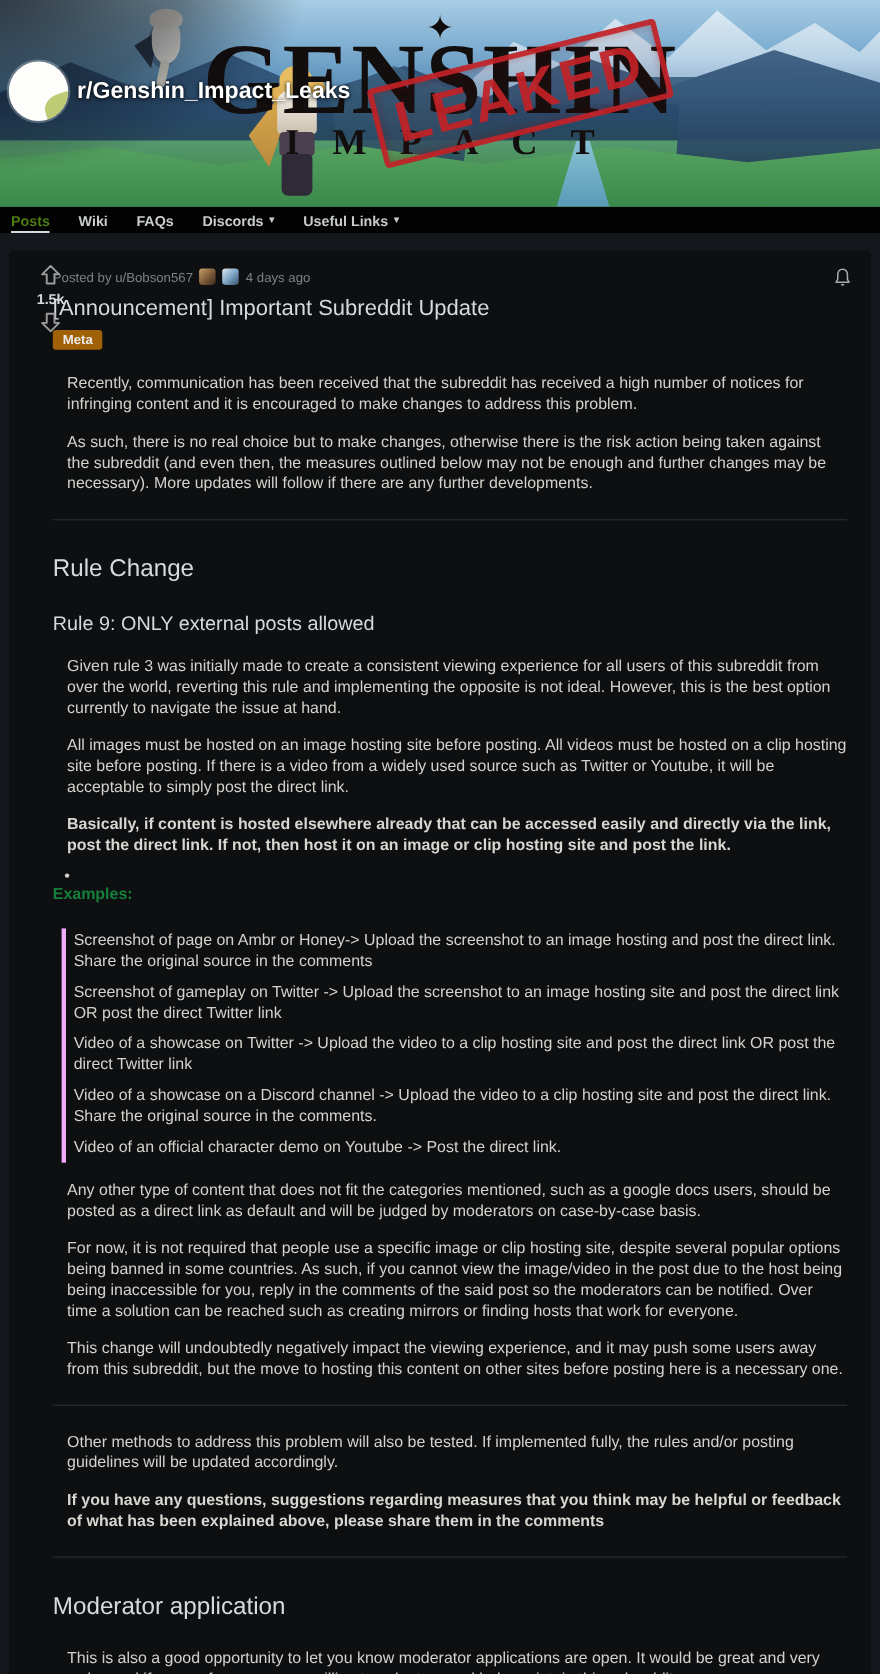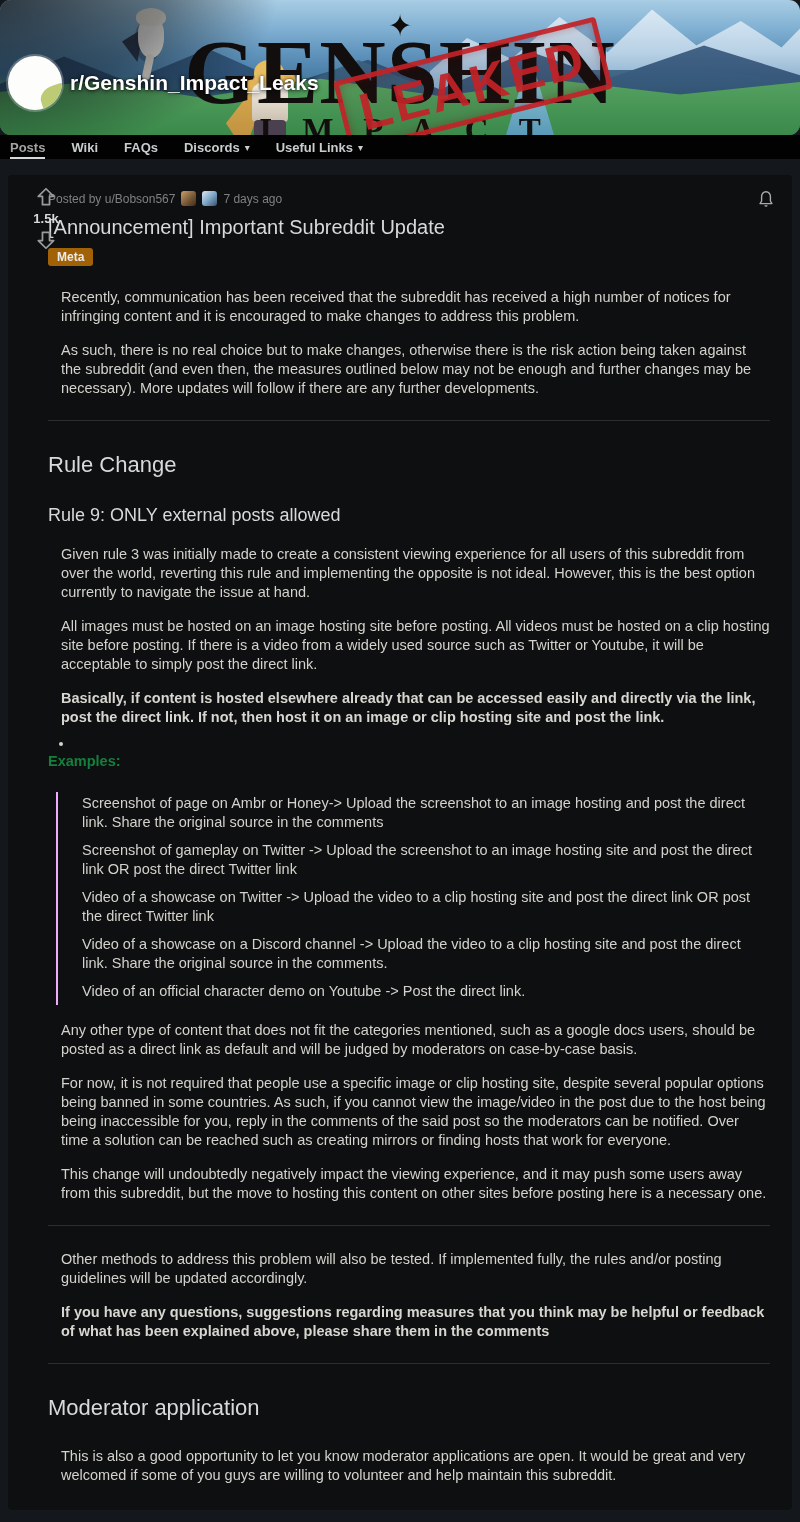--- a/index.html
+++ b/index.html
@@ -5,23 +5,22 @@
   * { margin:0; padding:0; box-sizing:border-box; }
   html,body { width:800px; }
   body {
     width:800px; height:1522px; overflow:hidden;
     background:#14181d;
     font-family:"Liberation Sans","DejaVu Sans",sans-serif;
     color:#d7dadc;
   }
 
   
-  .banner { position:relative; width:800px; height:135px; overflow:hidden;
+  .banner { position:relative; width:800px; height:188px; overflow:hidden;
     background:linear-gradient(180deg,#a8cde4 0%,#7fafd2 22%,#5f93bb 40%,#4a7fa8 55%,#559970 68%,#4a9058 80%,#3e8a4e 100%);
-    border-radius:11px;
   }
   .mtn { position:absolute; }
   .mtn-snow { left:430px; top:0; width:370px; height:95px;
     background:linear-gradient(180deg,#e9f2f8 0%,#c2d8ea 55%,#7fa6c6 100%);
     clip-path:polygon(0 75%,10% 40%,22% 62%,35% 18%,48% 55%,60% 10%,72% 48%,84% 22%,95% 50%,100% 30%,100% 100%,0 100%);
     opacity:.9;
   }
   .mtn-far { left:0; top:18px; width:800px; height:110px;
     background:linear-gradient(180deg,#31567c 0%,#27476a 60%,#203a57 100%);
     clip-path:polygon(0 60%,8% 35%,16% 58%,26% 28%,36% 60%,46% 38%,55% 65%,66% 30%,76% 55%,88% 25%,100% 52%,100% 100%,0 100%);
@@ -80,21 +79,21 @@
   }
 
   .banner-id { position:absolute; left:8px; top:56px; display:flex; align-items:center; gap:8px; }
   .sub-avatar { width:54px; height:54px; border-radius:50%; background:#fdfdfb; position:relative; overflow:hidden; box-shadow:0 0 0 2px rgba(255,255,255,.25); }
   .sub-avatar .leaf { position:absolute; right:-4px; bottom:4px; width:26px; height:20px; background:#b9c86d; border-radius:60% 10% 60% 10%; transform:rotate(-18deg); opacity:.95; }
   .sub-name { font-size:21px; font-weight:700; color:#ffffff; text-shadow:0 1px 4px rgba(0,0,0,.8),0 0 2px rgba(0,0,0,.6); }
 
   
   .nav { width:800px; height:24px; background:#020203; display:flex; align-items:center; gap:26px; padding:0 10px; }
   .nav-item { font-size:13px; font-weight:700; color:#c9cccd; display:flex; align-items:center; gap:5px; height:24px; cursor:pointer; }
-  .nav-item.active { color:#a3a3a3; box-shadow:inset 0 -2px 0 #d7dadc; }
+  .nav-item.active { color:#4d7c0f; box-shadow:inset 0 -2px 0 #d7dadc; }
   .nav-caret { font-size:10px; color:#c9cccd; }
 
   
   .page { padding:16px 8px 0 8px; }
   .card { position:relative; background:#0e0f10; border-radius:4px; min-height:1288px; padding:8px 16px 10px 40px; }
   .vote-col { position:absolute; left:18px; top:10px; width:40px; display:flex; flex-direction:column; align-items:center; gap:2px; }
   .vote-btn { width:24px; height:24px; display:flex; align-items:center; justify-content:center; cursor:pointer; }
   .score { font-size:13px; font-weight:700; color:#d7dadc; }
 
   .meta-row { display:flex; align-items:center; gap:6px; padding-top:8px; font-size:12px; color:#7e8183; }
@@ -107,21 +106,21 @@
   .flair { display:inline-block; background:#a16207; color:#ebebeb; font-size:12px; font-weight:700; padding:2px 9px; border-radius:3px; }
 
   .post-body { margin-top:22px; color:#d3d2cc; font-size:14.5px; line-height:1.31; padding-right:6px; }
   .post-body p { margin:0 0 15px 13px; }
   .post-body p.b { font-weight:700; color:#d7d6d0; }
   .post-body hr { border:none; border-top:1px solid #2b2d2f; margin:22px 0 24px 0; }
   .h1 { font-size:22px; font-weight:400; color:#d7dadc; margin:30px 0 24px 0; }
   .h2 { font-size:18px; font-weight:400; color:#d7dadc; margin:24px 0 18px 0; }
   .dot { width:4px; height:4px; border-radius:50%; background:#d3d2cc; margin:4px 0 6px 11px; }
   .ex-label { font-weight:700; color:#15803d; margin-bottom:21px; }
-  .bq { border-left:2px solid #f0abfc; margin:0 0 16px 8px; padding:2px 0 2px 24px; }
+  .bq { border-left:4px solid #f0abfc; margin:0 0 16px 8px; padding:2px 0 2px 7px; }
   .bq p { margin:0 0 9px 0; }
   .bq p:last-child { margin-bottom:2px; }
 </style>
 </head>
 <body>
 
 <div class="banner">
   <div class="mtn mtn-snow"></div>
   <div class="mtn mtn-far"></div>
   <div class="mtn cliff-right"></div>
@@ -204,21 +203,21 @@
       <svg width="20" height="20" viewBox="0 0 20 20">
           <path d="M10 2.8 C7.2 2.8 5.6 4.9 5.6 7.8 V12 L4.1 14.6 H15.9 L14.4 12 V7.8 C14.4 4.9 12.8 2.8 10 2.8 Z" fill="none" stroke="#a8aaab" stroke-width="1.4" stroke-linejoin="round"></path>
           <path d="M8.4 16.2 a1.6 1.6 0 0 0 3.2 0 Z" fill="#a8aaab"></path>
         </svg>
     </div>
 
     <div class="meta-row">
       <span>Posted by u/Bobson567</span>
       <span class="badge badge-1"></span>
       <span class="badge badge-2"></span>
-      <span>7 days ago</span>
+      <span>4 days ago</span>
     </div>
 
     <div class="post-title">[Announcement] Important Subreddit Update</div>
     <span class="flair">Meta</span>
 
     <div class="post-body">
       <p>Recently, communication has been received that the subreddit has received a high number of notices for infringing content and it is encouraged to make changes to address this problem.</p>
       <p>As such, there is no real choice but to make changes, otherwise there is the risk action being taken against the subreddit (and even then, the measures outlined below may not be enough and further changes may be necessary). More updates will follow if there are any further developments.</p>
       <hr>
       <div class="h1">Rule Change</div>

